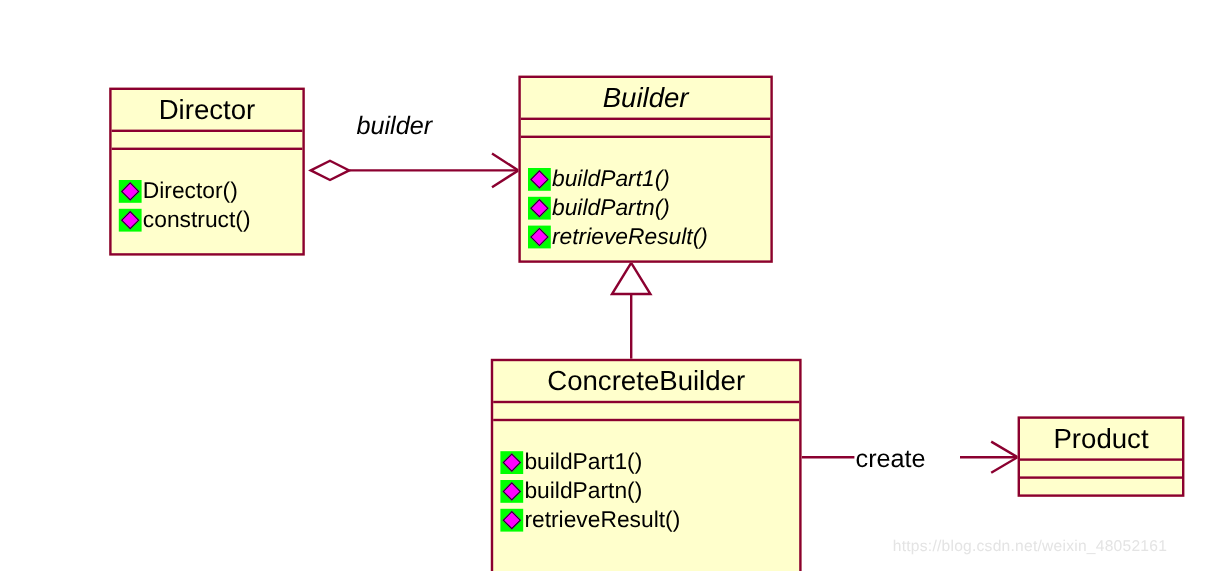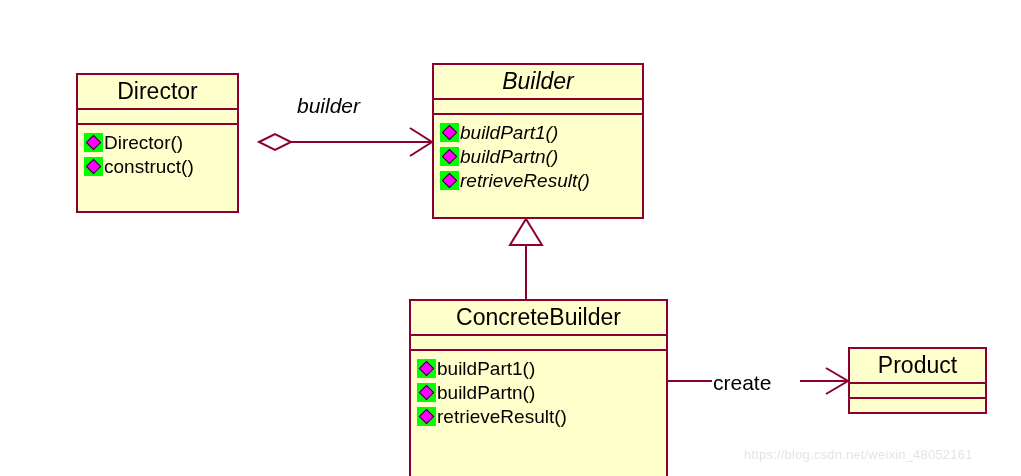--- a/index.html
+++ b/index.html
@@ -49,21 +49,21 @@
     font-style: italic;
   }
   .uml-attrs {
     box-sizing: border-box;
     border-bottom: 2px solid #8b0030;
     height: 15px;
   }
   .uml-ops {
     box-sizing: border-box;
     flex: 1 1 auto;
-    padding: 5px 0 6px 0;
+    padding: 22px 0 6px 0;
   }
   .uml-empty-compartment {
     box-sizing: border-box;
     height: 20px;
     border-bottom: 2px solid #8b0030;
   }
   .uml-empty-compartment.last {
     border-bottom: none;
     flex: 1 1 auto;
   }
@@ -144,21 +144,21 @@
       <polygon points="526,219 542,245 510,245" fill="#ffffff" stroke="#8b0030" stroke-width="2"></polygon>
     </g>
 
     <g>
       <line x1="668" y1="381" x2="712" y2="381" stroke="#8b0030" stroke-width="2"></line>
       <line x1="800" y1="381" x2="848" y2="381" stroke="#8b0030" stroke-width="2"></line>
       <polyline points="826,368 848,381 826,394" fill="none" stroke="#8b0030" stroke-width="2"></polyline>
     </g>
   </svg>
 
-  <div class="uml-class" id="class-director" style="left:76px; top:73px; width:163px; height:140px;">
+  <div class="uml-class" id="class-director" style="left:91px; top:73px; width:163px; height:140px;">
     <div class="uml-name">Director</div>
     <div class="uml-attrs"></div>
     <div class="uml-ops">
       <div class="op-row">
         <span class="op-icon"></span>
         <span class="op-label">Director()</span>
       </div>
       <div class="op-row">
         <span class="op-icon"></span>
         <span class="op-label">construct()</span>

